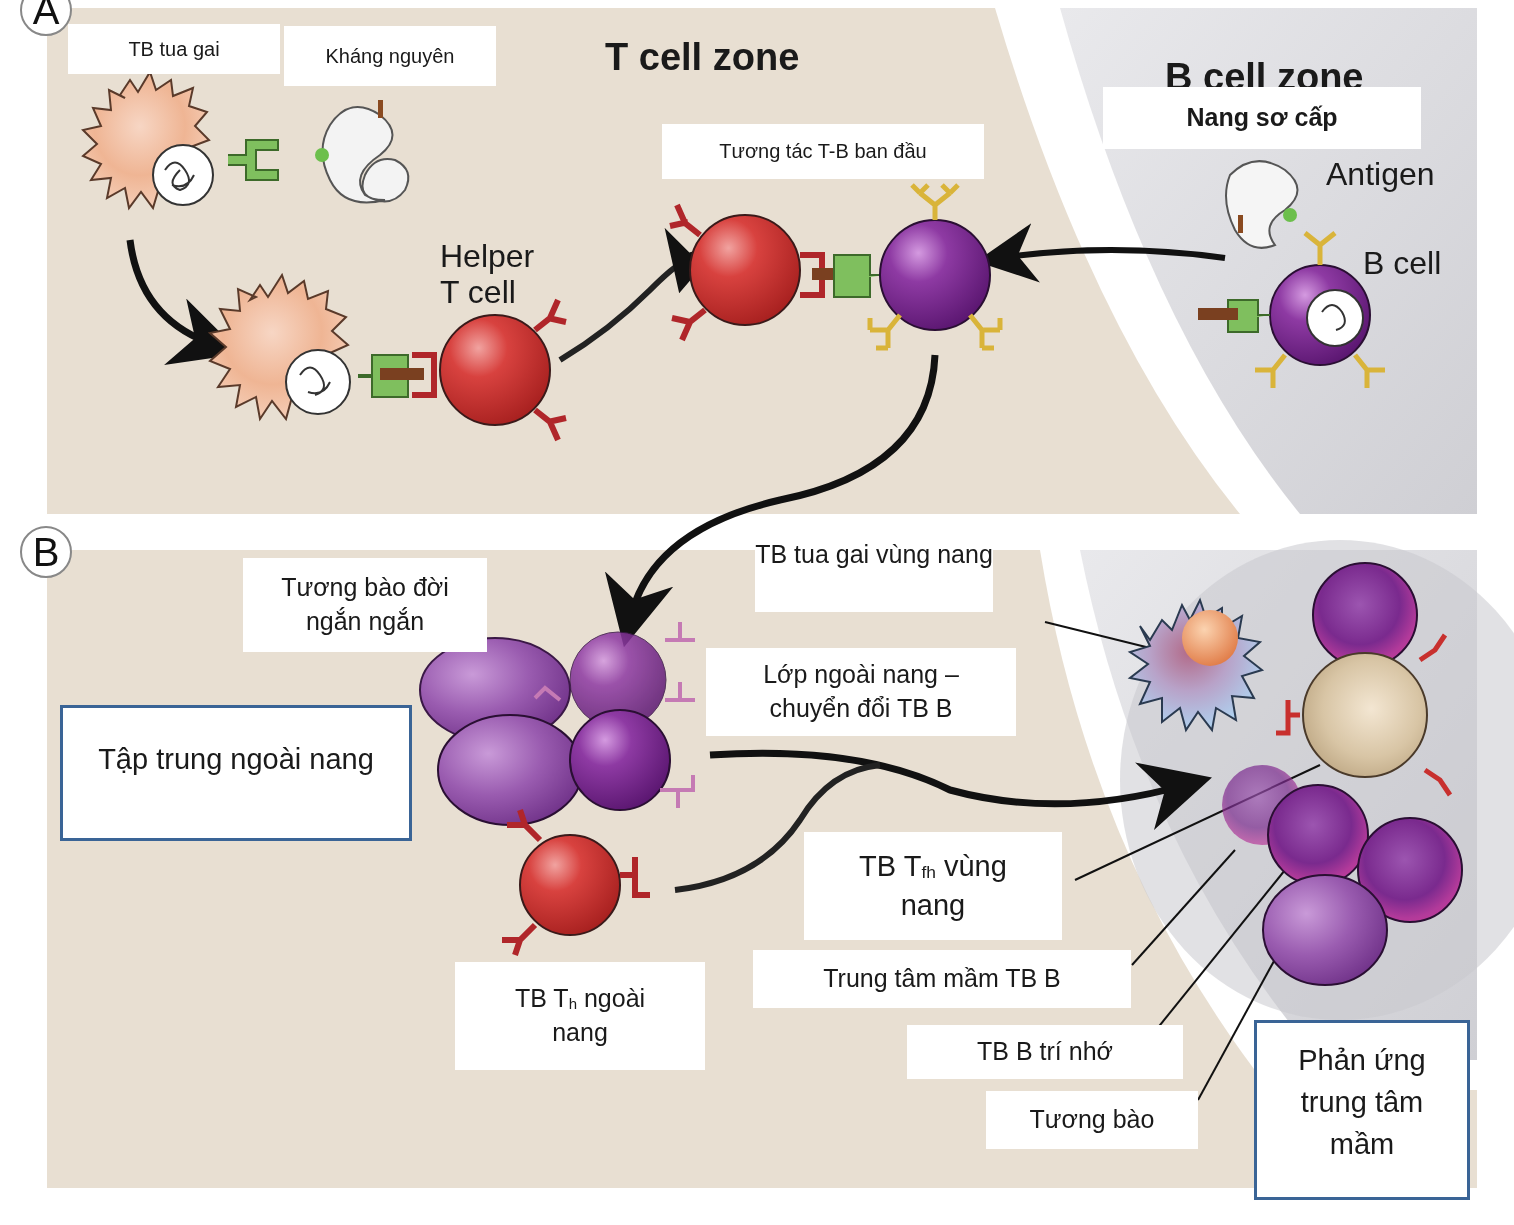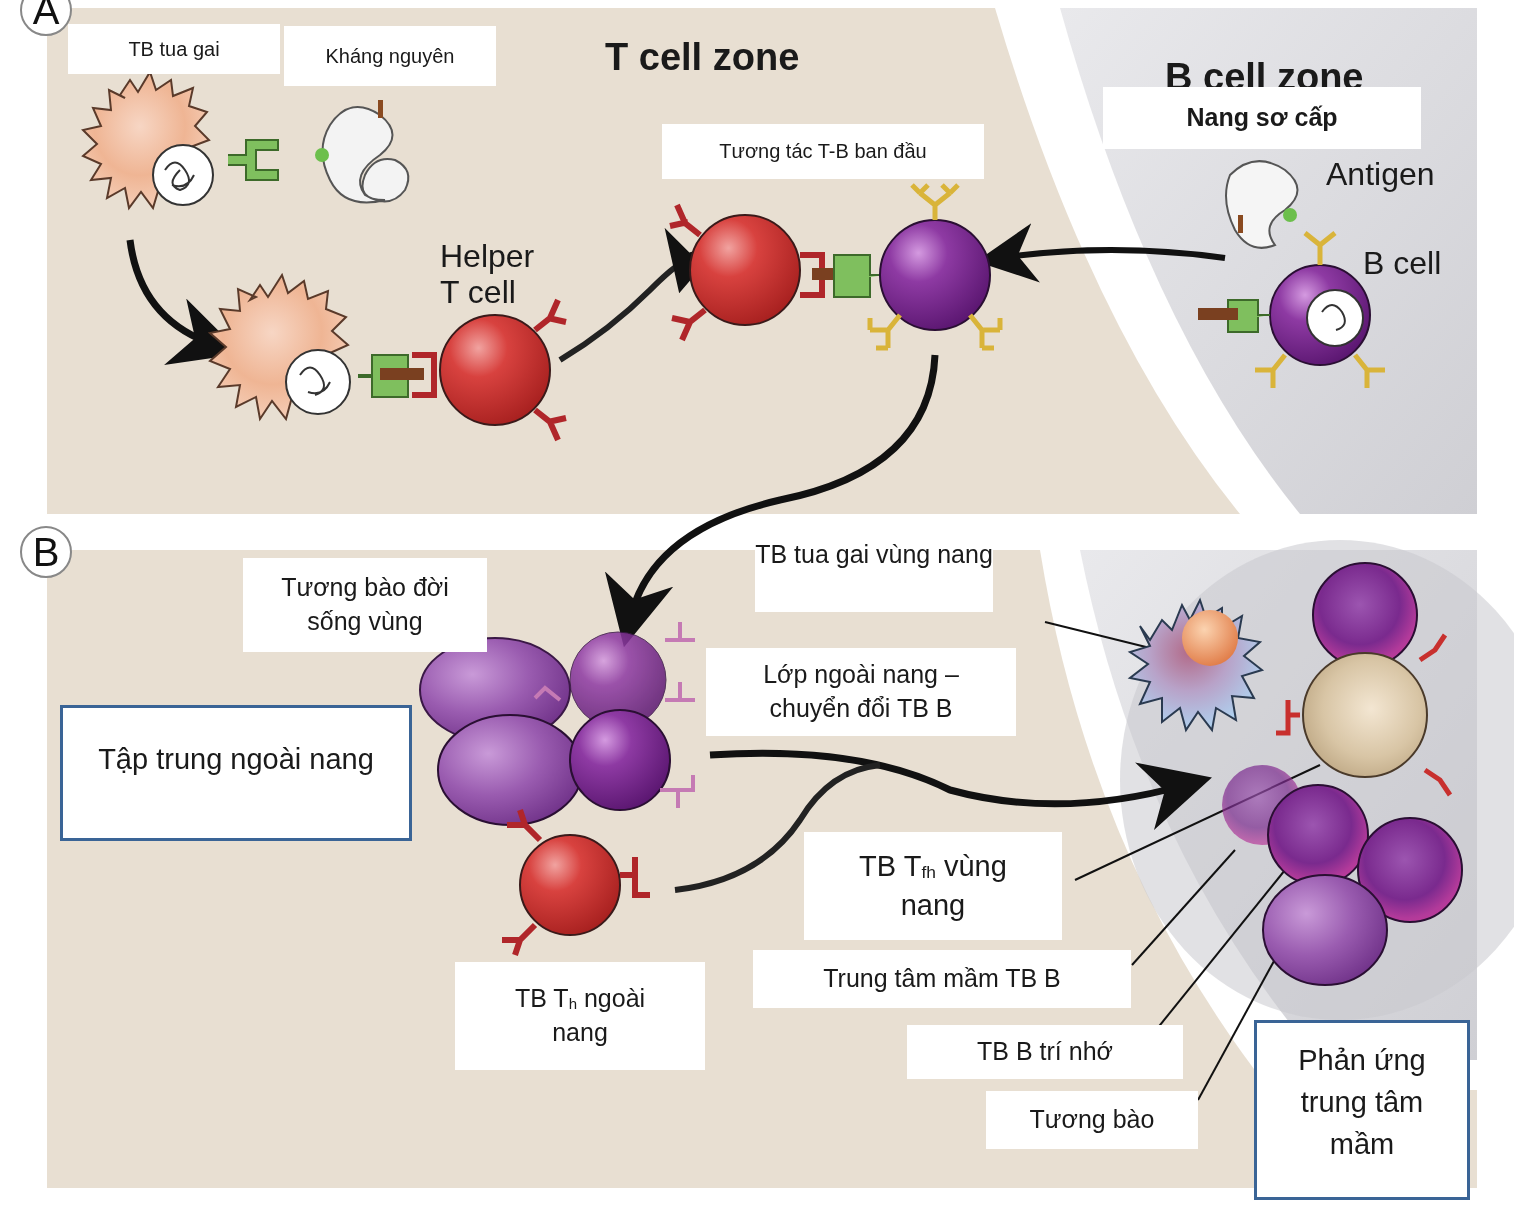--- a/index.html
+++ b/index.html
@@ -203,21 +203,21 @@
   <div class="lbl mid" style="left:1103px;top:87px;width:318px;height:62px;font-weight:bold;">Nang sơ cấp</div>
   <div class="plain" style="left:1326px;top:156px;font-size:32px;">Antigen</div>
   <div class="plain" style="left:1363px;top:245px;font-size:32px;">B cell</div>
   <div class="plain" style="left:440px;top:238px;font-size:32px;line-height:36px;">
     <div>Helper</div>
     <div>T cell</div>
   </div>
 
   <div class="lbl mid" style="left:243px;top:558px;width:244px;height:94px;flex-direction:column;">
     <div>Tương bào đời</div>
-    <div>sống vùng</div>
+    <div>ngắn ngắn</div>
   </div>
   <div class="lbl boxed big" style="left:60px;top:705px;width:352px;height:136px;align-items:flex-start;padding-top:32px;">Tập trung ngoài nang</div>
   <div class="lbl mid" style="left:755px;top:526px;width:238px;height:86px;align-items:flex-start;padding-top:12px;box-sizing:border-box;">TB tua gai vùng nang</div>
   <div class="lbl mid" style="left:706px;top:648px;width:310px;height:88px;flex-direction:column;">
     <div>Lớp ngoài nang –</div>
     <div>chuyển đổi TB B</div>
   </div>
   <div class="lbl big" style="left:804px;top:832px;width:258px;height:108px;flex-direction:column;">
     <div><span>TB T</span><sub>fh</sub><span> vùng</span></div>
     <div>nang</div>

